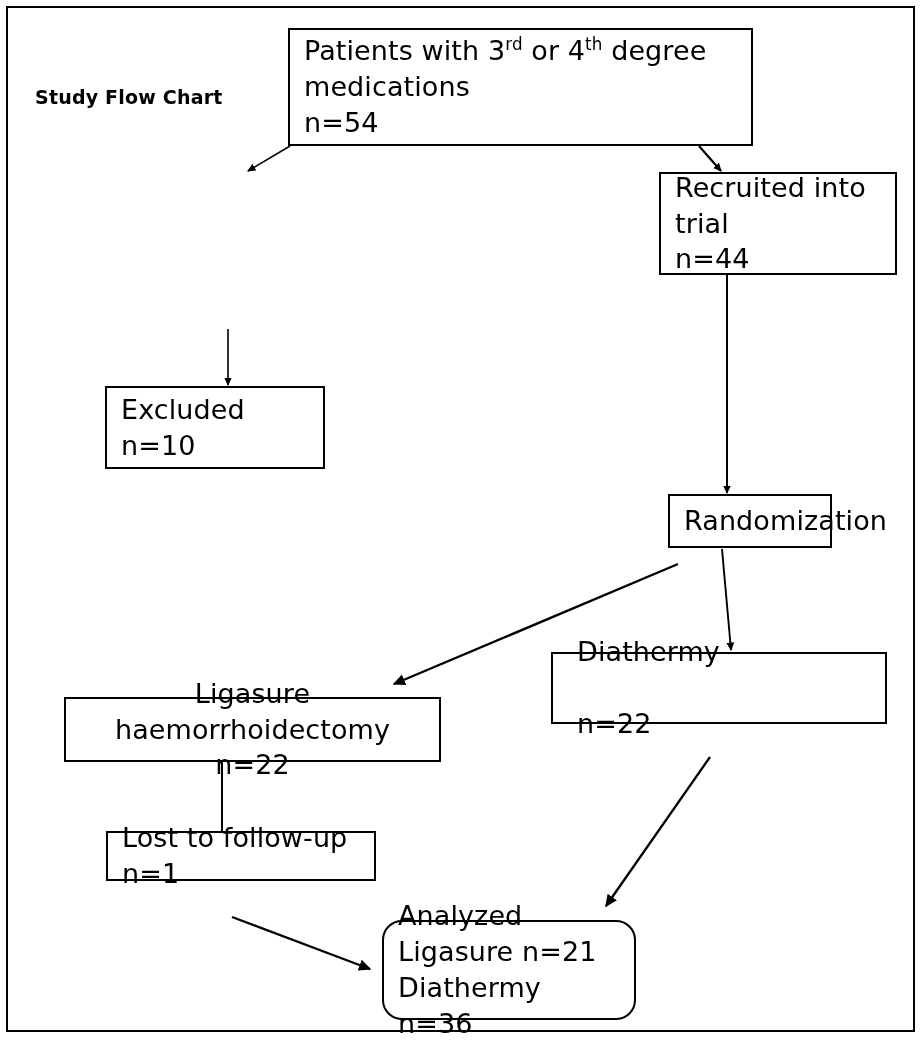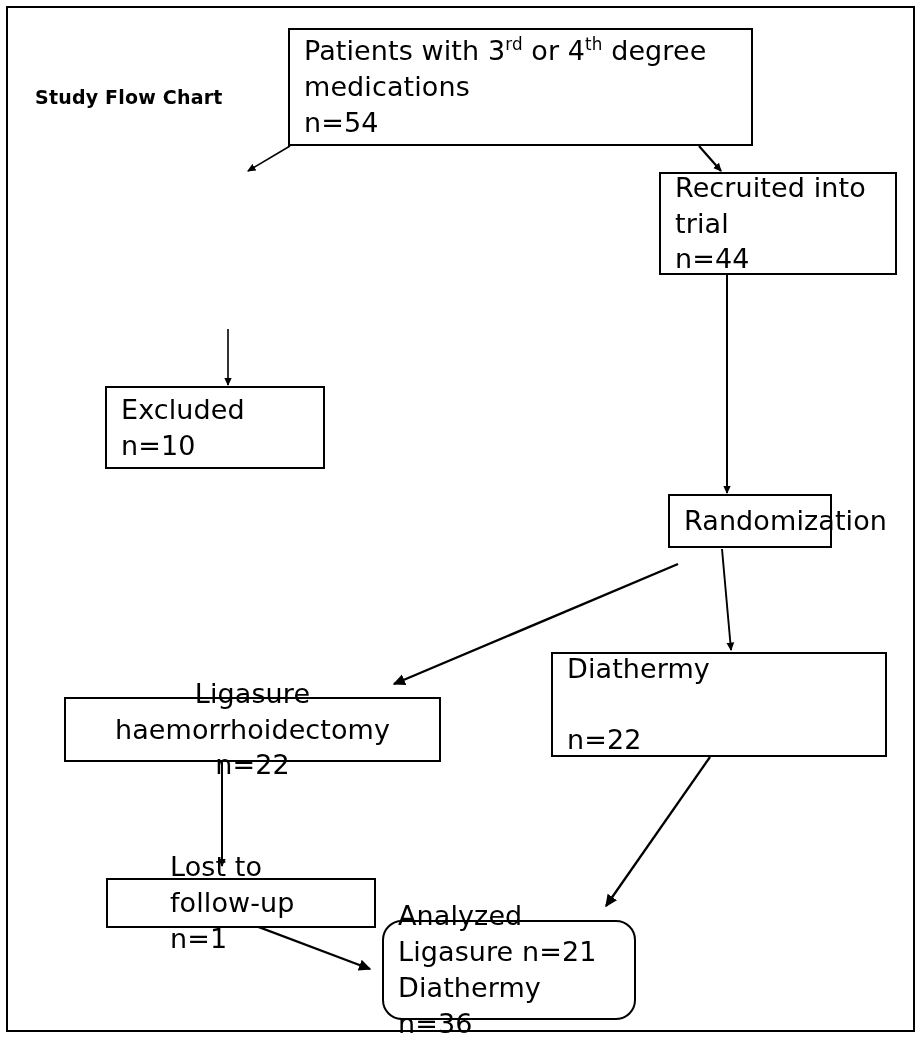--- a/index.html
+++ b/index.html
@@ -119,25 +119,25 @@
   </div>
 
   <div class="flow-box" style="left:632px; top:494px; width:164px; height:54px;margin-left:36px;">
     <div class="box-text"><span>Randomization</span></div>
   </div>
 
   <div class="flow-box" style="left:64px; top:697px; width:377px; height:65px;text-align:center;">
     <div class="box-text"><span>Ligasure haemorrhoidectomy</span><br><span>n=22</span></div>
   </div>
 
-  <div class="flow-box" style="left:551px; top:652px; width:336px; height:105px;">
+  <div class="flow-box" style="left:551px; top:652px; width:336px; height:72px;padding-left:10px;">
     <div class="box-text"><span>Diathermy</span><br><br><span>n=22</span></div>
   </div>
 
-  <div class="flow-box" style="left:106px; top:878px; width:270px; height:50px;padding-left:48px;">
+  <div class="flow-box" style="left:106px; top:831px; width:270px; height:50px;">
     <div class="box-text"><span>Lost to follow-up n=1</span></div>
   </div>
 
   <div class="flow-box" style="left:382px; top:920px; width:254px; height:100px;border-radius:20px;">
     <div class="box-text"><span>Analyzed</span><br><span>Ligasure n=21</span><br><span>Diathermy n=36</span></div>
   </div>
 
 </div>
 
 </body></html>

